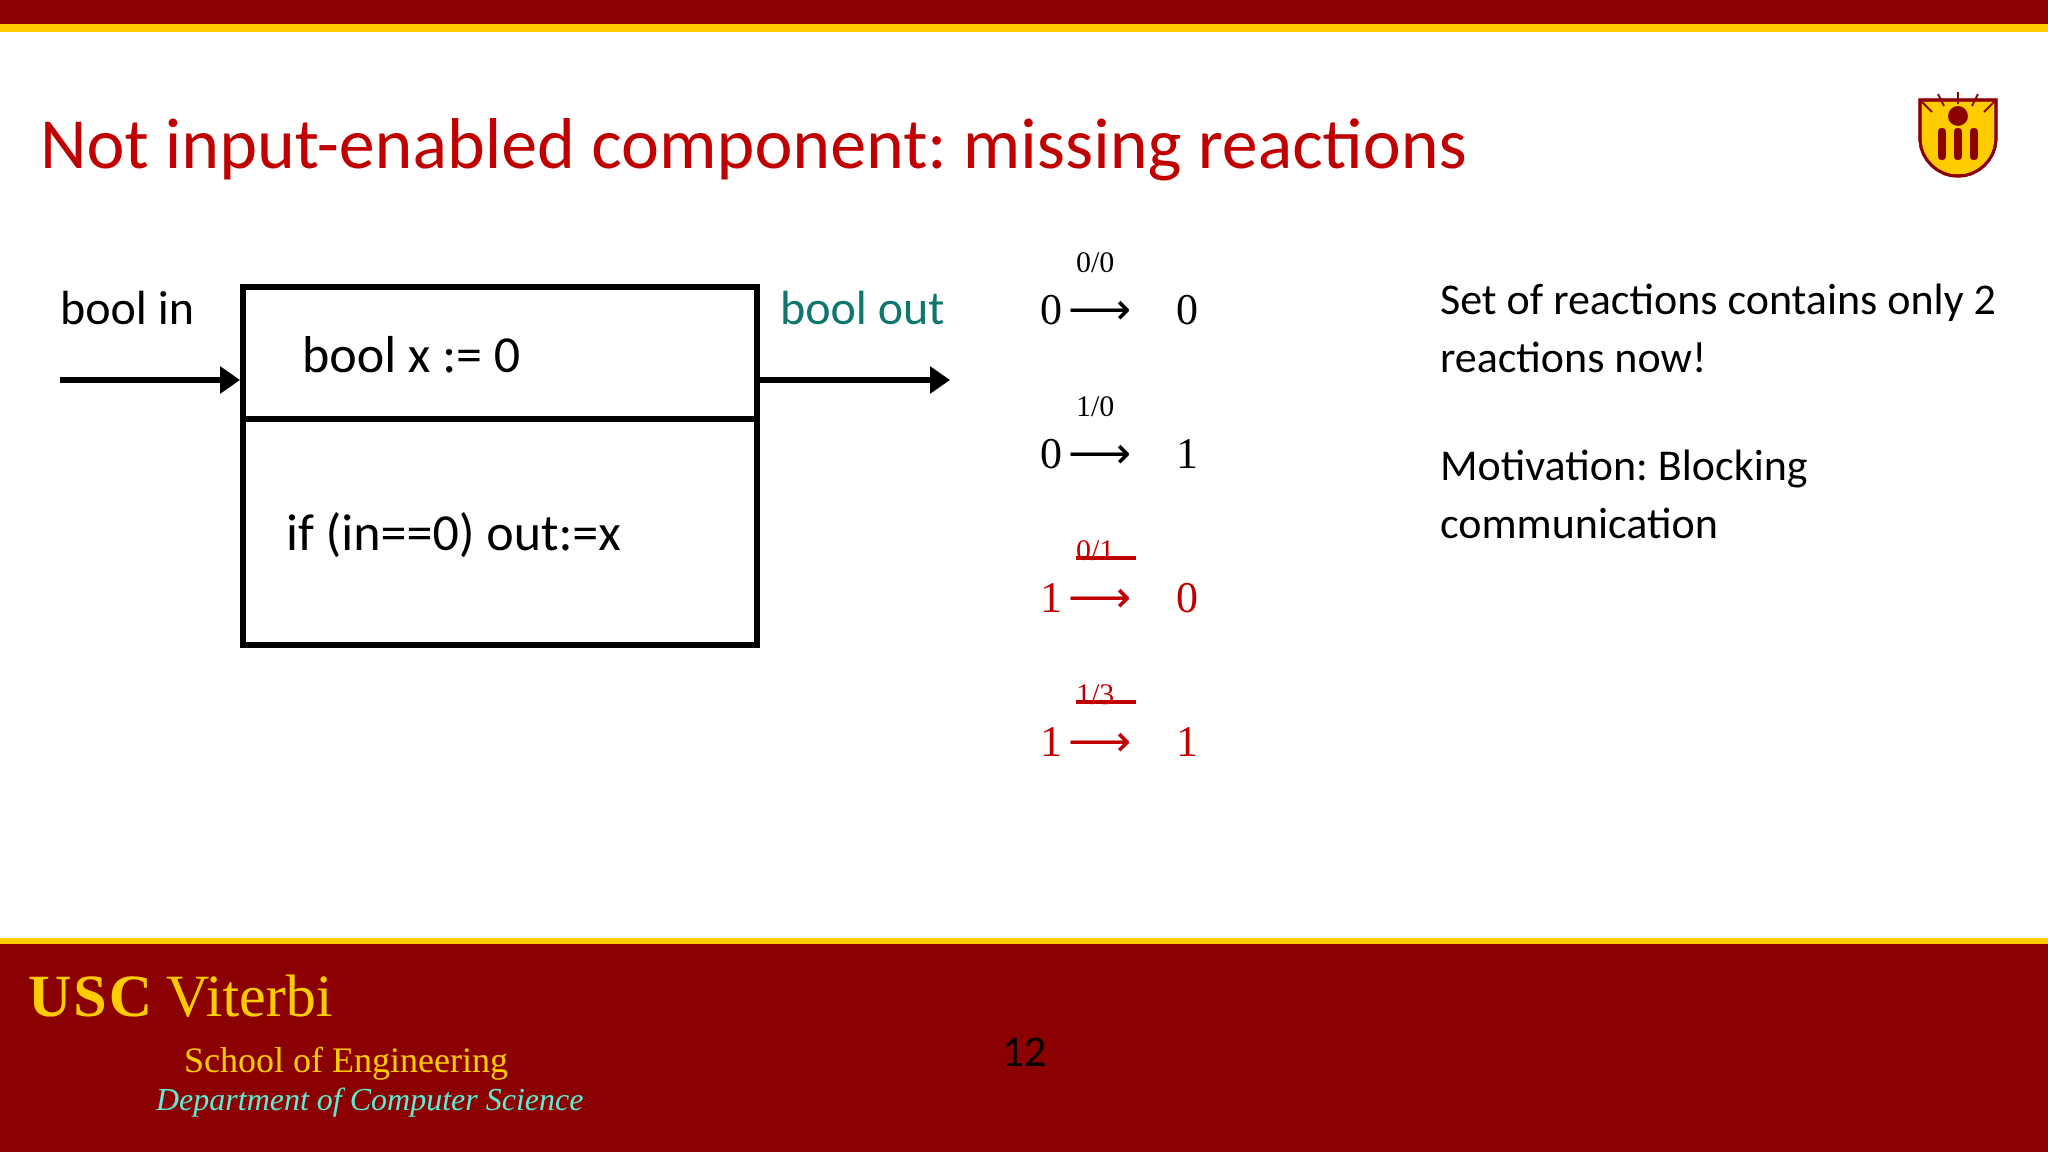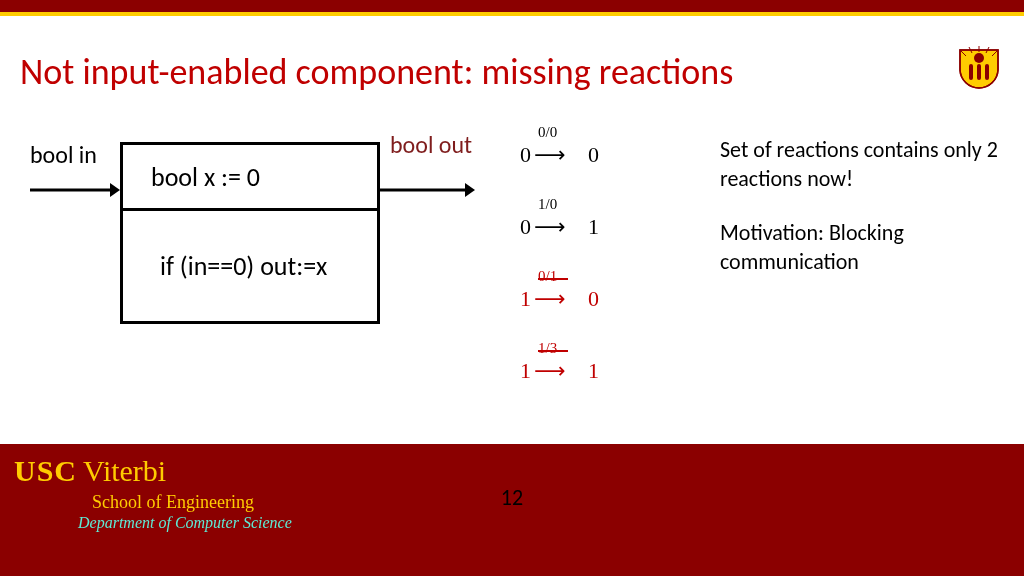--- a/index.html
+++ b/index.html
@@ -7,44 +7,44 @@
   .slide { width: 1024px; height: 576px; position: relative; background: #fff; }
   .topbar { position: absolute; top: 0; left: 0; right: 0; height: 12px; background: #8B0000; }
   .topbar::after { content:""; display:block; position:absolute; left:0; right:0; bottom:-4px; height:4px; background:#FFCC00; }
   .title { position:absolute; top: 50px; left: 20px; font-size: 36px; color: #C00000; font-weight: 400; }
   .logo { position:absolute; top: 44px; right: 22px; width: 46px; height: 46px; }
   .logo svg { width:46px; height:46px; }
 
   .content { position:absolute; top: 130px; left: 30px; right: 20px; bottom: 120px; }
 
   .label-in { position:absolute; left: 0px; top: 10px; font-size: 24px; color:#000; }
-  .label-out { position:absolute; left: 360px; top: 0; font-size: 24px; color:#7f1d1d; }
+  .label-out { position:absolute; left: 360px; top: 10px; font-size: 24px; color:#0f766e; }
 
   .arrow-in { position:absolute; left: 0px; top: 50px; width: 90px; height: 20px; }
   .arrow-out { position:absolute; left: 345px; top: 50px; width: 100px; height: 20px; }
 
   .component { position:absolute; left: 90px; top: 12px; width: 260px; border: 3px solid #000; background:#fff; }
   .comp-top { height: 66px; border-bottom: 3px solid #000; display:flex; align-items:center; padding-left: 28px; font-size: 26px; color:#000; }
-  .comp-bot { height: 110px; display:flex; align-items:center; padding-left: 37px; font-size: 26px; color:#000; }
+  .comp-bot { height: 110px; display:flex; align-items:center; padding-left: 20px; font-size: 26px; color:#000; }
 
   .reactions { position:absolute; left: 490px; top: 0px; font-size: 22px; color:#000; font-family: "Cambria Math", "Times New Roman", serif; }
   .reaction { position:relative; margin-bottom: 36px; height: 36px; }
   .r-from { position:absolute; left:0; top: 12px; }
   .r-to { position:absolute; left: 68px; top: 12px; }
   .r-sup { position:absolute; left: 18px; top: -6px; font-size: 15px; }
   .r-arr { position:absolute; left: 14px; top: 12px; font-size: 22px; letter-spacing: -2px; }
   .red { color: #C00000; }
   .strike::after { content:""; position:absolute; left:-2px; right:-2px; top: 24px; height:1.5px; background:#C00000; width: 84px; }
   .strike-sup::after { content:""; position:absolute; left:18px; top: 4px; width: 30px; height:1.5px; background:#C00000; }
 
   .notes { position:absolute; left: 690px; top: 6px; width: 280px; font-size: 22px; color:#000; line-height: 1.3; }
   .notes p { margin-bottom: 26px; }
 
   .divider { position:absolute; left:0; right:0; bottom: 104px; height: 3px; background:#FFCC00; }
-  .footer { position:absolute; left:0; right:0; bottom:0; height: 132px; background:#8B0000; color:#FFCC00; }
+  .footer { position:absolute; left:0; right:0; bottom:0; height: 104px; background:#8B0000; color:#FFCC00; }
   .footer .usc { position:absolute; left: 14px; top: 10px; font-family: "Times New Roman", serif; font-size: 30px; }
   .footer .usc .b { font-weight: bold; letter-spacing: 1px; }
   .footer .usc .v { font-weight: 400; margin-left: 6px; font-size: 30px; }
   .footer .soe { position:absolute; left: 92px; top: 48px; font-family: "Times New Roman", serif; font-size: 18px; color:#FFCC00; }
   .footer .dcs { position:absolute; left: 78px; top: 70px; font-family: Liberation Serif, serif; font-style: italic; font-size: 16px; color:#5eead4; }
   .footer .pagenum { position:absolute; left: 0; right: 0; top: 40px; text-align:center; font-size: 22px; color:#000; }
 </style>
 </head>
 <body>
 

